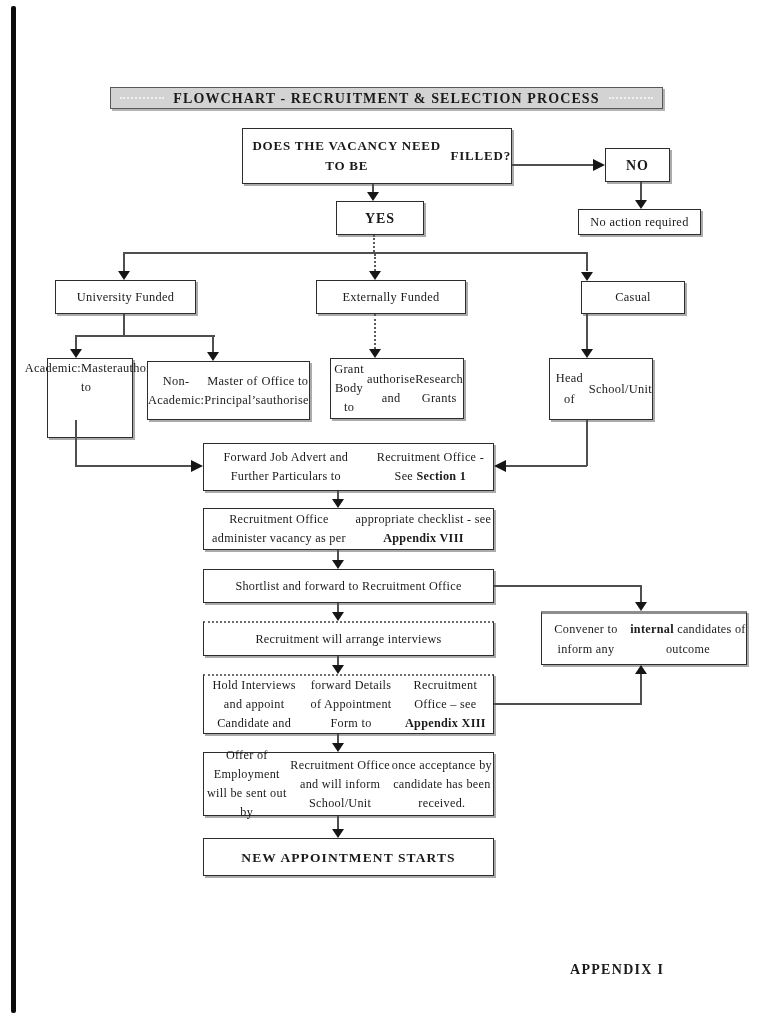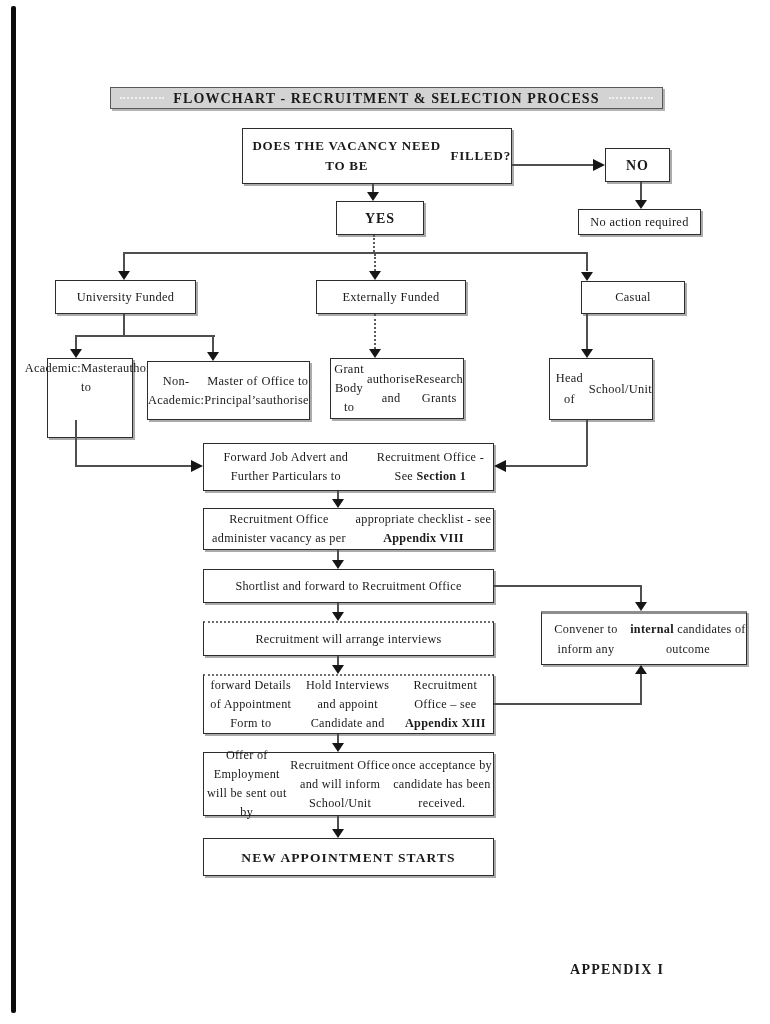--- a/index.html
+++ b/index.html
@@ -111,22 +111,22 @@
   <div class="bx dottop" style="left:203px;top:621px;width:291px;height:35px;font-size:12.2px;">
     <span>Recruitment will arrange interviews</span>
   </div>
 
   <div class="bx greytop" style="left:541px;top:611px;width:206px;height:54px;font-size:12.2px;line-height:20px;">
     <span class="ln">Convener to inform any</span>
     <span class="ln"><b>internal</b><span> candidates of outcome</span></span>
   </div>
 
   <div class="bx dottop" style="left:203px;top:674px;width:291px;height:60px;font-size:12.2px;">
+    <span class="ln">Hold Interviews and appoint Candidate and</span>
     <span class="ln">forward Details of Appointment Form to</span>
-    <span class="ln">Hold Interviews and appoint Candidate and</span>
     <span class="ln"><span>Recruitment Office – see </span><b>Appendix XIII</b></span>
   </div>
 
   <div class="bx" style="left:203px;top:752px;width:291px;height:64px;font-size:12.2px;">
     <span class="ln">Offer of Employment will be sent out by</span>
     <span class="ln">Recruitment Office and will inform School/Unit</span>
     <span class="ln">once acceptance by candidate has been received.</span>
   </div>
 
   <div class="bx bold" style="left:203px;top:838px;width:291px;height:38px;font-size:13.5px;letter-spacing:1.1px;">

